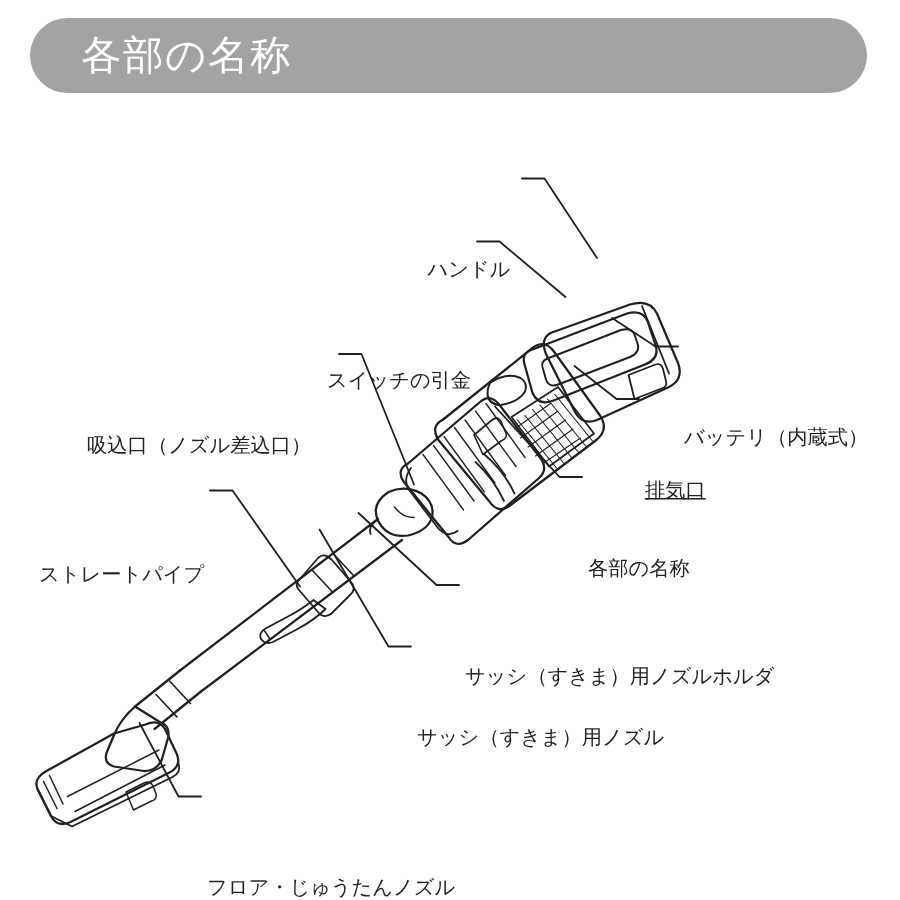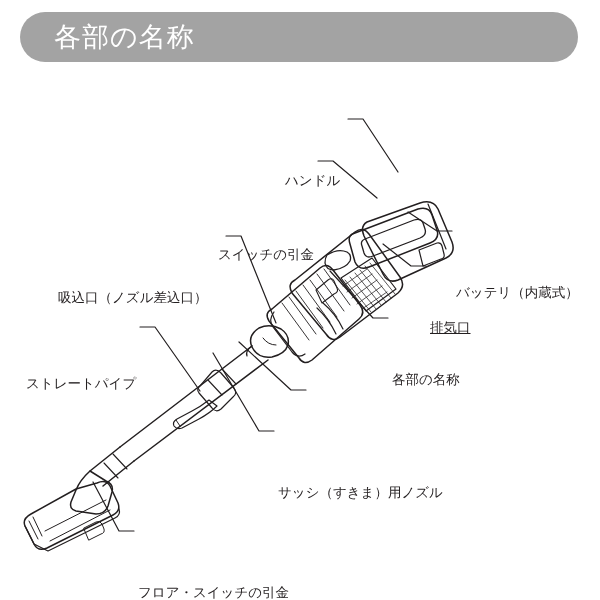--- a/index.html
+++ b/index.html
@@ -190,19 +190,20 @@
     <div class="callout" style="left:456px; top:224px;">バッテリ（内蔵式）</div>
 
     <div class="callout" style="left:430px; top:259px;text-decoration:underline;">排気口</div>
 
     <div class="callout" style="left:392px; top:311px;">各部の名称</div>
 
     <div class="callout" style="left:26px; top:315px;">ストレートパイプ</div>
 
     <div class="callout" style="left:58px; top:229px;">吸込口（ノズル差込口）</div>
 
+    <div class="callout" style="left:310px; top:383px;">サッシ（すきま）用ノズルホルダ</div>
 
     <div class="callout" style="left:278px; top:424px;text-align:right;">サッシ（すきま）用ノズル</div>
 
-    <div class="callout" style="left:138px; top:524px;">フロア・スイッチの引金</div>
+    <div class="callout" style="left:138px; top:524px;">フロア・じゅうたんノズル</div>
   </div>
 
 </div>
 
 </body></html>

